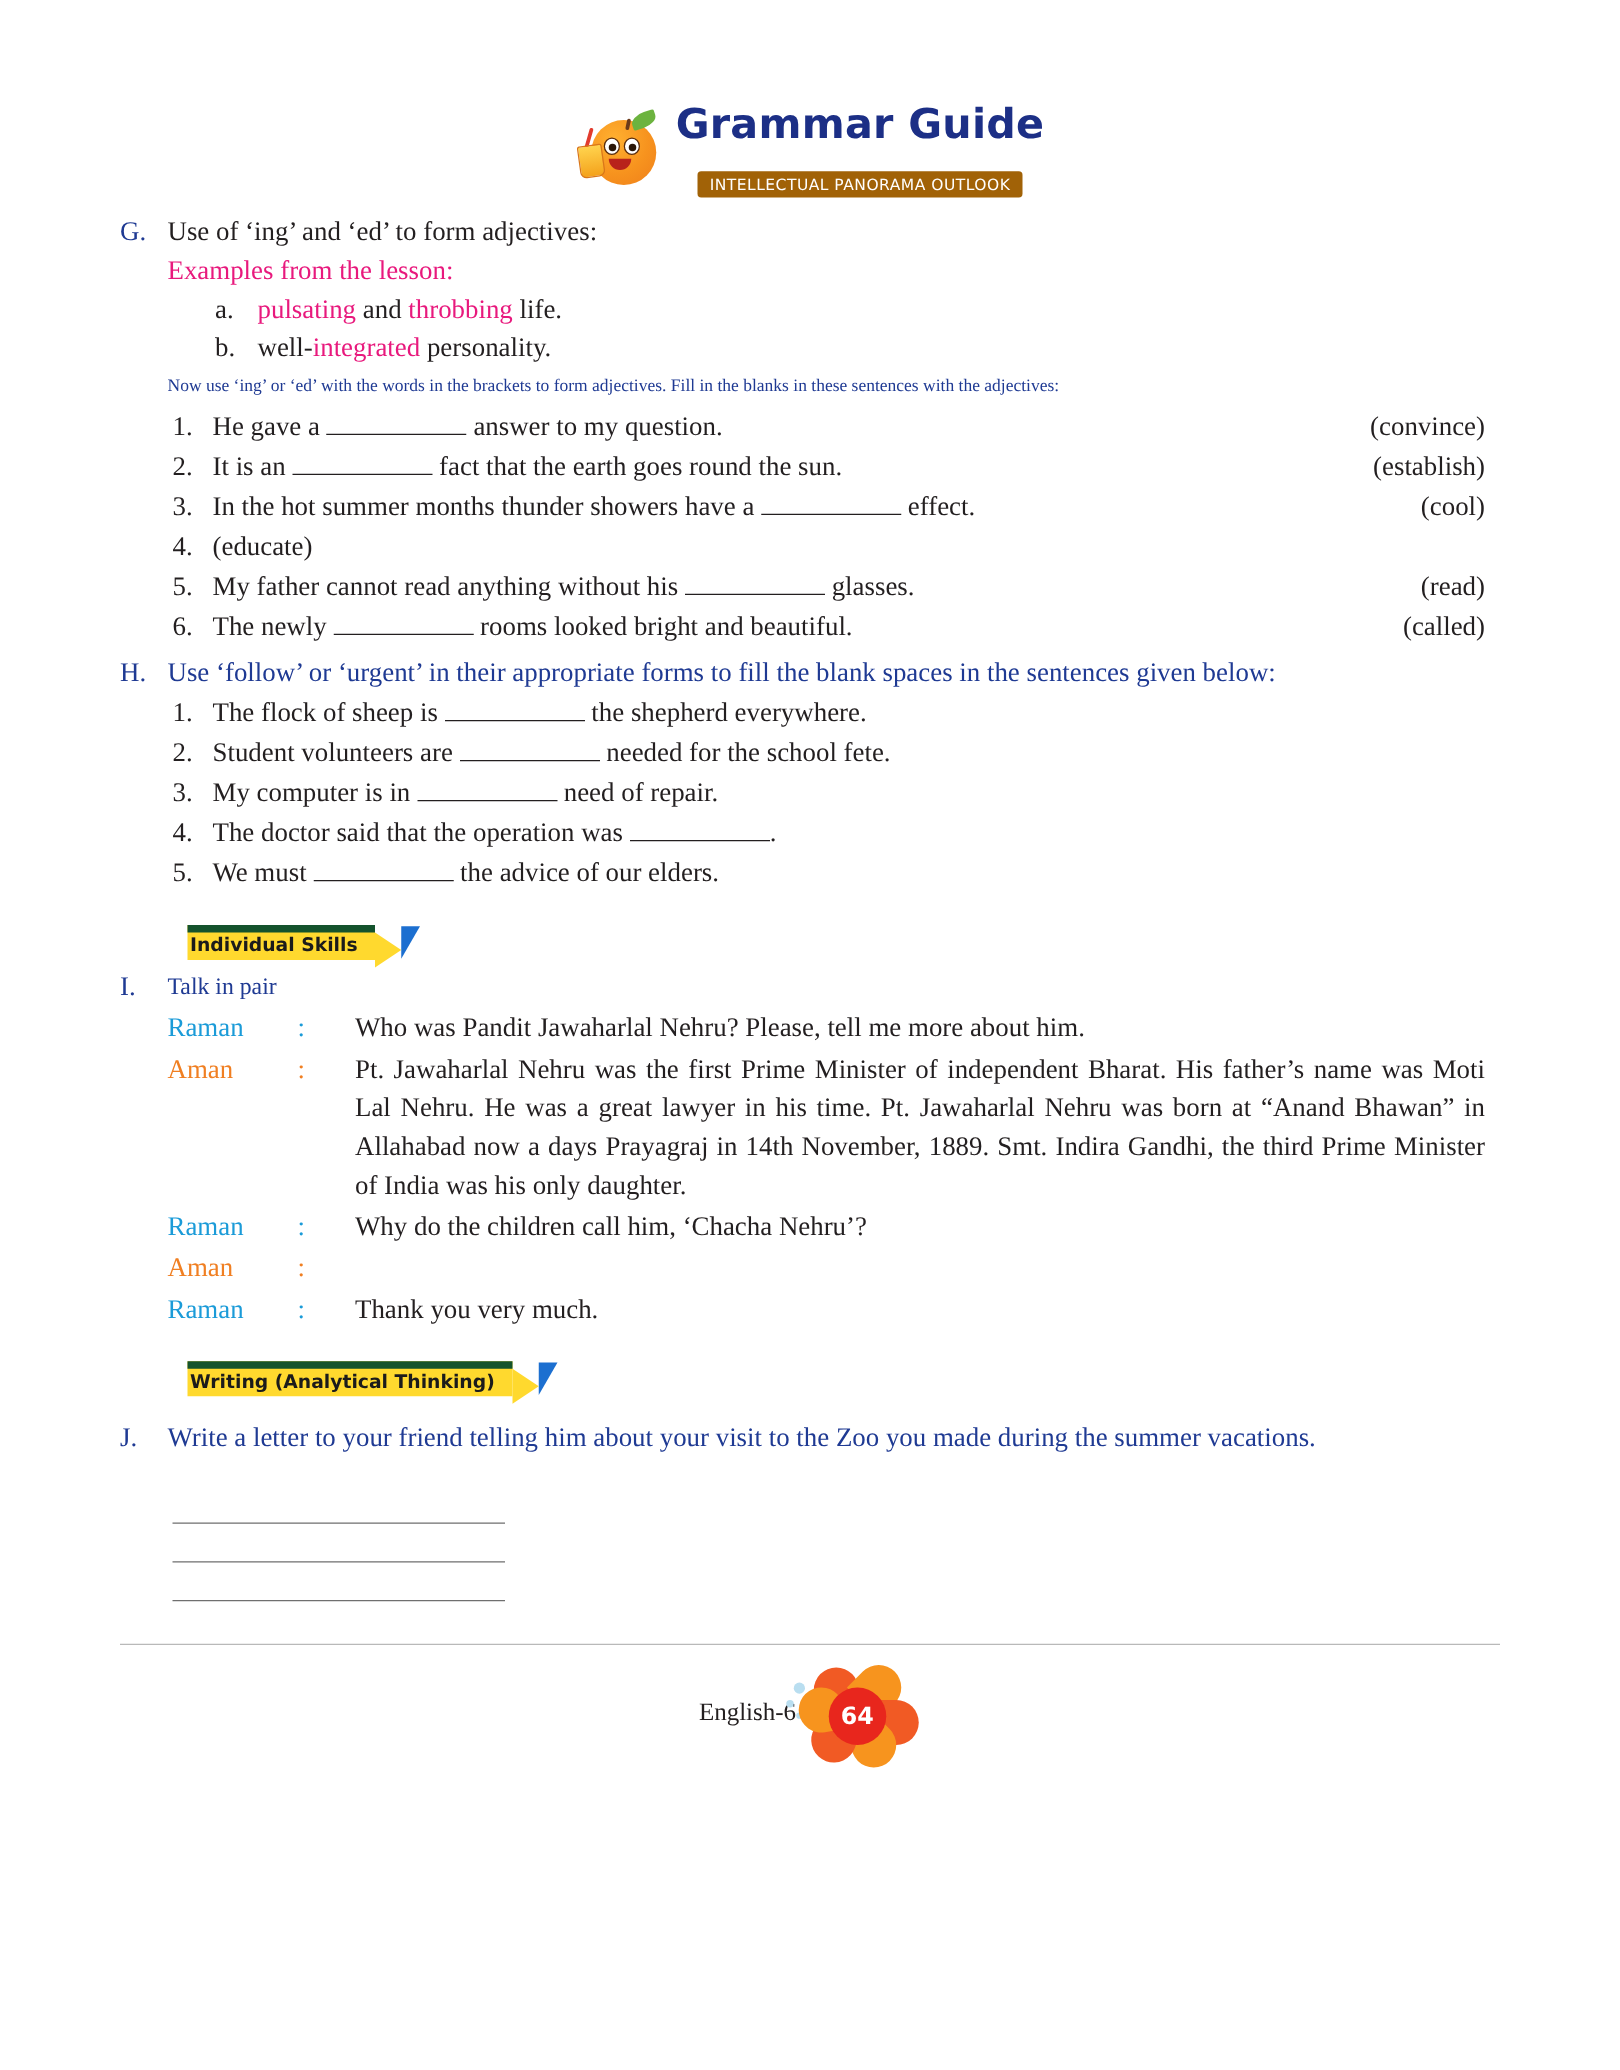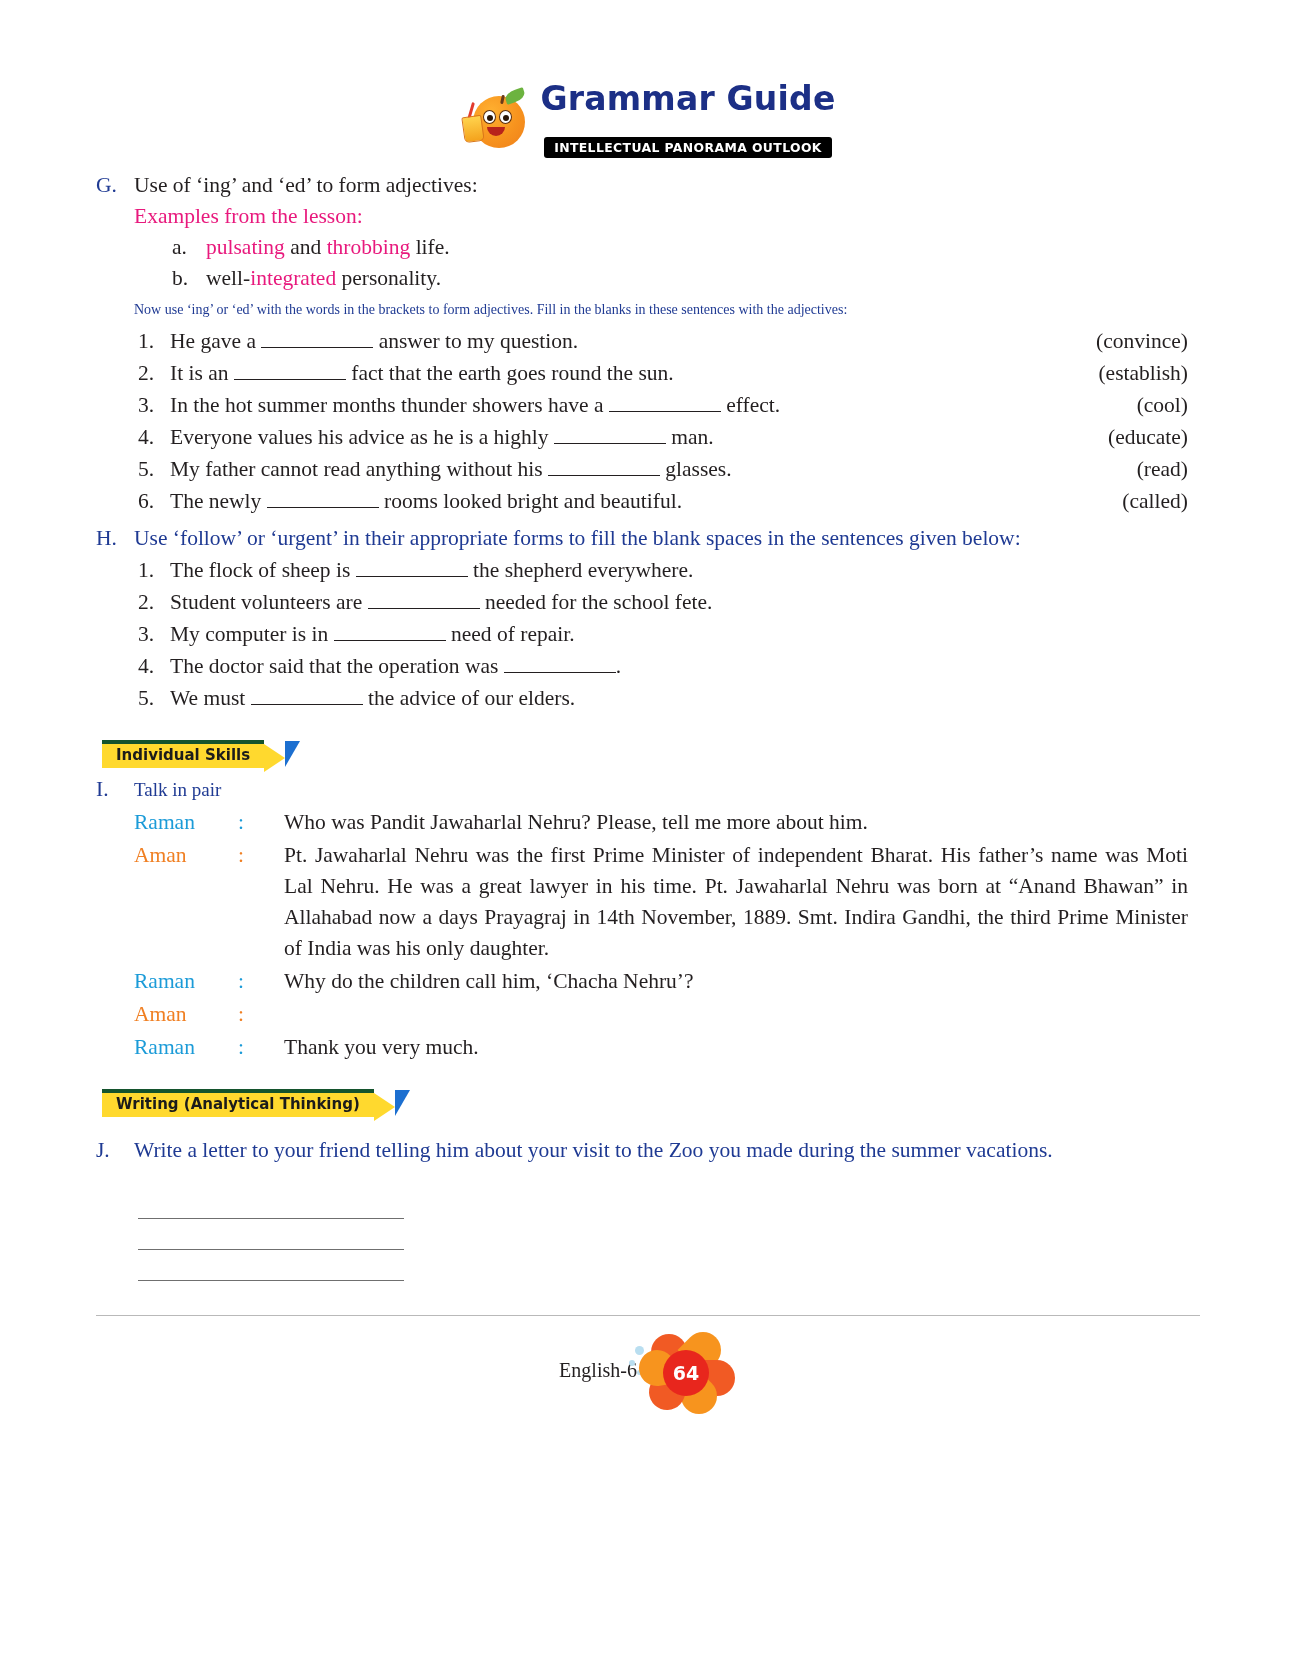--- a/index.html
+++ b/index.html
@@ -72,24 +72,24 @@
   .logo-title {
     font-family: "DejaVu Sans", sans-serif;
     font-weight: bold;
     font-size: 33px;
     color: #1c2f86;
     letter-spacing: 0.2px;
     line-height: 1;
   }
   .logo-sub {
     margin-top: 22px;
-    background: #000000;
+    background: #a16207;
     color: #ffffff;
     font-family: "DejaVu Sans", sans-serif;
-    font-weight: bold;
+    font-weight: normal;
     font-size: 12.4px;
     letter-spacing: 0.4px;
     padding: 2.5px 10px 3px;
     border-radius: 3px;
     white-space: nowrap;
   }
 
   
   .content {
     padding: 0 108px 0 96px;
@@ -148,27 +148,28 @@
   .num-item .hint { flex: 0 0 auto; text-align: right; white-space: nowrap; }
   .blank { display: inline-block; border-bottom: 1.3px solid #231f20; width: 112px; vertical-align: baseline; }
 
   
   .tag-row { margin: 26px 0 4px 6px; display: flex; }
   .tag {
     position: relative;
     display: inline-flex;
     align-items: center;
     background: #ffd92e;
-    padding: 4px 14px 5px 14px;
+    padding: 4px 14px 5px 2px;
     height: 28px;
     font-family: "DejaVu Sans", sans-serif;
     font-weight: bold;
     font-size: 15px;
     color: #1b1b1b;
-    border-top: 4px solid #14532d;
+    border-top: 6px solid #14532d;
+    margin-left: 48px;
   }
   .tag::after {
     content: "";
     position: absolute;
     right: -21px;
     top: 0;
     width: 0; height: 0;
     border-left: 21px solid #ffd92e;
     border-top: 14px solid transparent;
     border-bottom: 14px solid transparent;
@@ -311,21 +312,20 @@
         <span class="body"><span>It is an</span> <span class="blank"></span> <span>fact that the earth goes round the sun.</span></span>
         <span class="hint">(establish)</span>
       </li>
       <li class="num-item">
         <span class="n">3.</span>
         <span class="body"><span>In the hot summer months thunder showers have a</span> <span class="blank"></span> <span>effect.</span></span>
         <span class="hint">(cool)</span>
       </li>
       <li class="num-item">
         <span class="n">4.</span>
-        <span class="body"><span>Everyone values his advice as he is a highly</span> <span class="blank"></span> <span>man.</span></span>
         <span class="hint">(educate)</span>
       </li>
       <li class="num-item">
         <span class="n">5.</span>
         <span class="body"><span>My father cannot read anything without his</span> <span class="blank"></span> <span>glasses.</span></span>
         <span class="hint">(read)</span>
       </li>
       <li class="num-item">
         <span class="n">6.</span>
         <span class="body"><span>The newly</span> <span class="blank"></span> <span>rooms looked bright and beautiful.</span></span>

